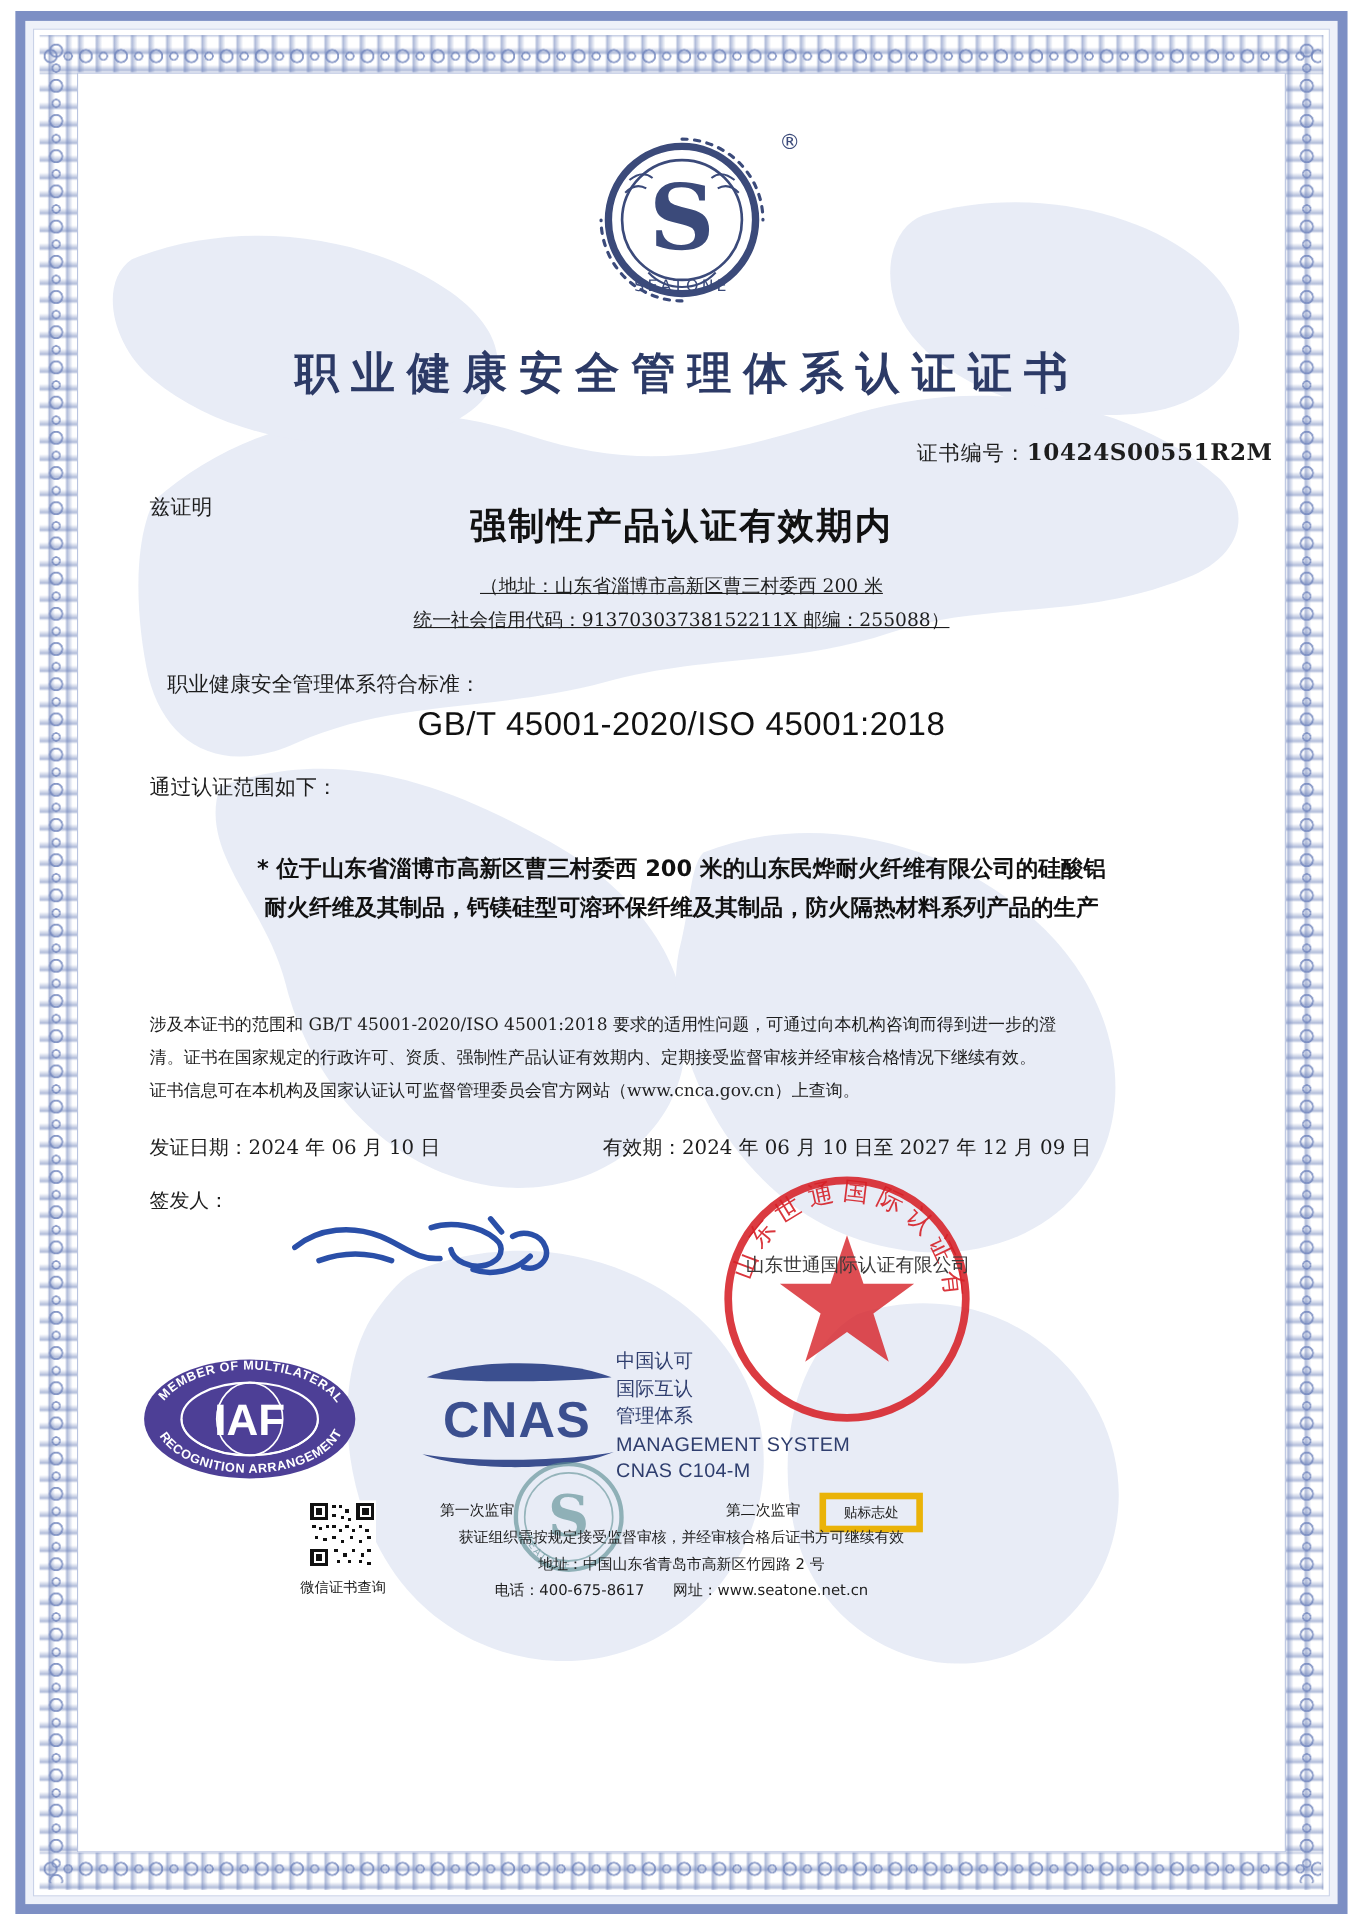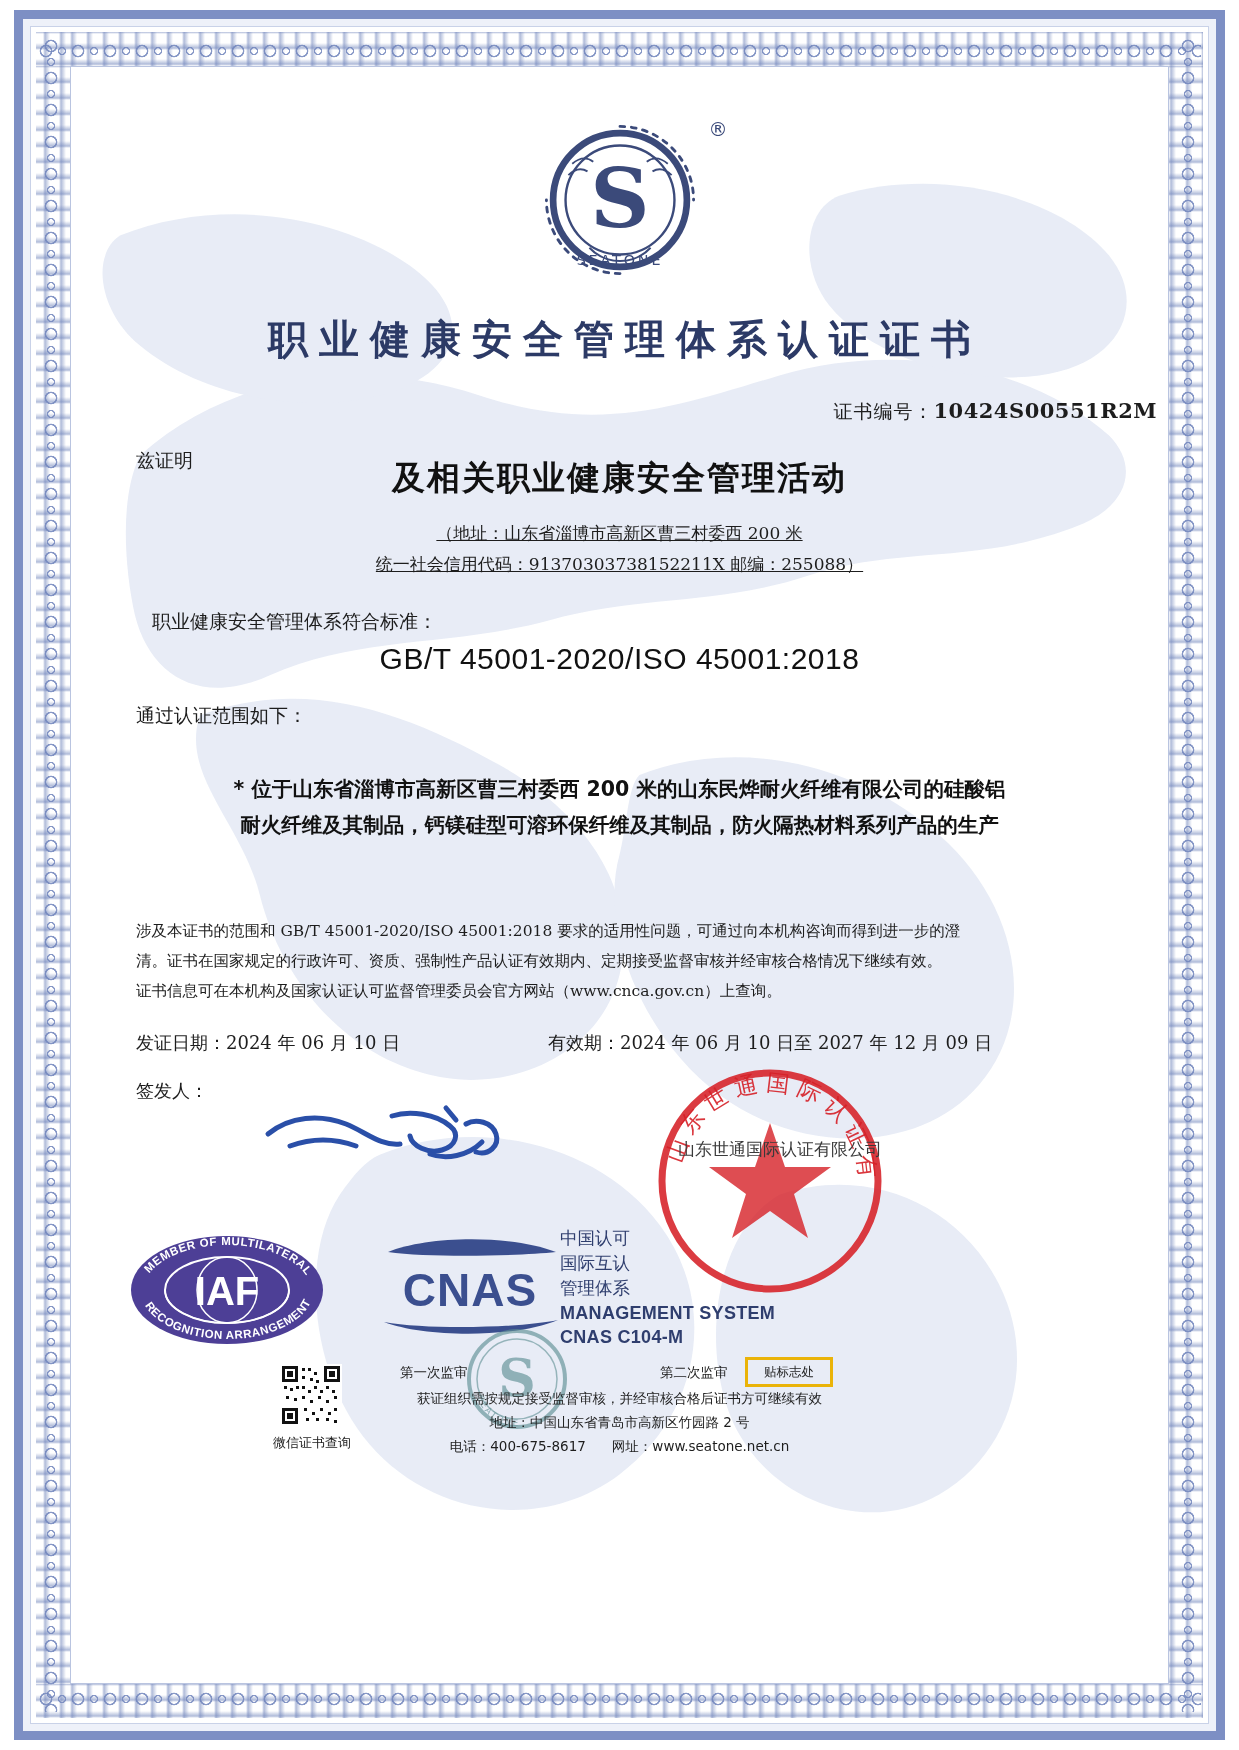--- a/index.html
+++ b/index.html
@@ -288,21 +288,21 @@
     position: absolute;
     left: 480px; top: 1150px;
     font-family: "DejaVu Sans", sans-serif;
     color: #2f3e6e;
     line-height: 25px;
   }
   .cnas-text .cn { font-size: 17.5px; }
   .cnas-text .en {
     font-family: "Liberation Sans", sans-serif;
     font-size: 18px;
-    font-weight: bold;
+    font-weight: normal;
     letter-spacing: 0.3px;
     line-height: 24px;
   }
 
   
   .qr {
     position: absolute;
     left: 200px; top: 1288px;
     width: 62px; height: 62px;
   }
@@ -329,21 +329,21 @@
     position: absolute;
     left: 580px; top: 1288px;
     font-family: "DejaVu Sans", sans-serif;
     font-size: 13.5px;
     color: #1d1d1d;
   }
   .stick-box {
     position: absolute;
     left: 665px; top: 1281px;
     width: 82px; height: 24px;
-    border: 3px solid #eab308;
+    border: 6px solid #eab308;
     display: flex; align-items: center; justify-content: center;
     font-family: "DejaVu Sans", sans-serif;
     font-size: 12.5px;
     color: #1d1d1d;
   }
   .footer-lines {
     position: absolute;
     left: 0; right: 0; top: 1310px;
     text-align: center;
     font-family: "DejaVu Sans", sans-serif;
@@ -417,21 +417,21 @@
       </div>
     </div>
 
     <div class="cert-title">职业健康安全管理体系认证证书</div>
 
     <div class="cert-no">
       <span class="label">证书编号：</span><span class="value">10424S00551R2M</span>
     </div>
 
     <div class="lbl-hereby">兹证明</div>
-    <div class="company-name">及相关职业健康安全管理活动</div>
+    <div class="company-name">强制性产品认证有效期内</div>
     <div class="company-addr">
       <div>（地址：山东省淄博市高新区曹三村委西 200 米</div>
       <div>统一社会信用代码：91370303738152211X 邮编：255088）</div>
     </div>
 
     <div class="lbl-standard">职业健康安全管理体系符合标准：</div>
     <div class="standard-value">GB/T 45001-2020/ISO 45001:2018</div>
 
     <div class="lbl-scope">通过认证范围如下：</div>
     <div class="scope-text">

